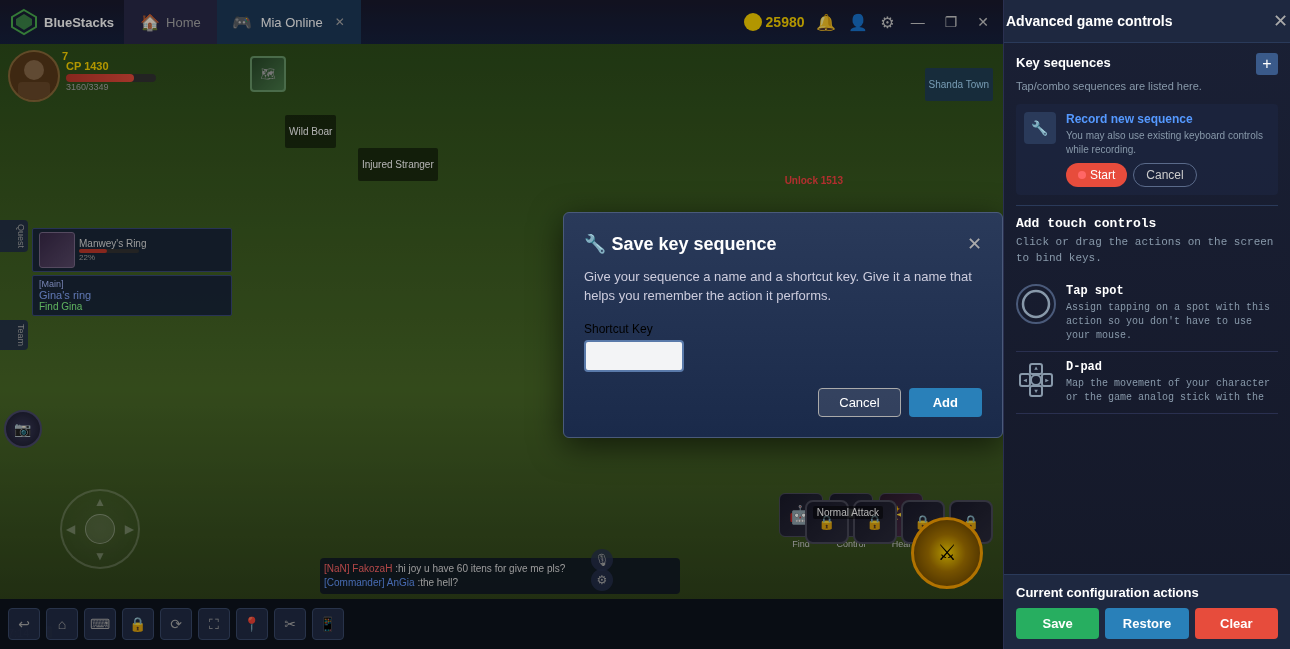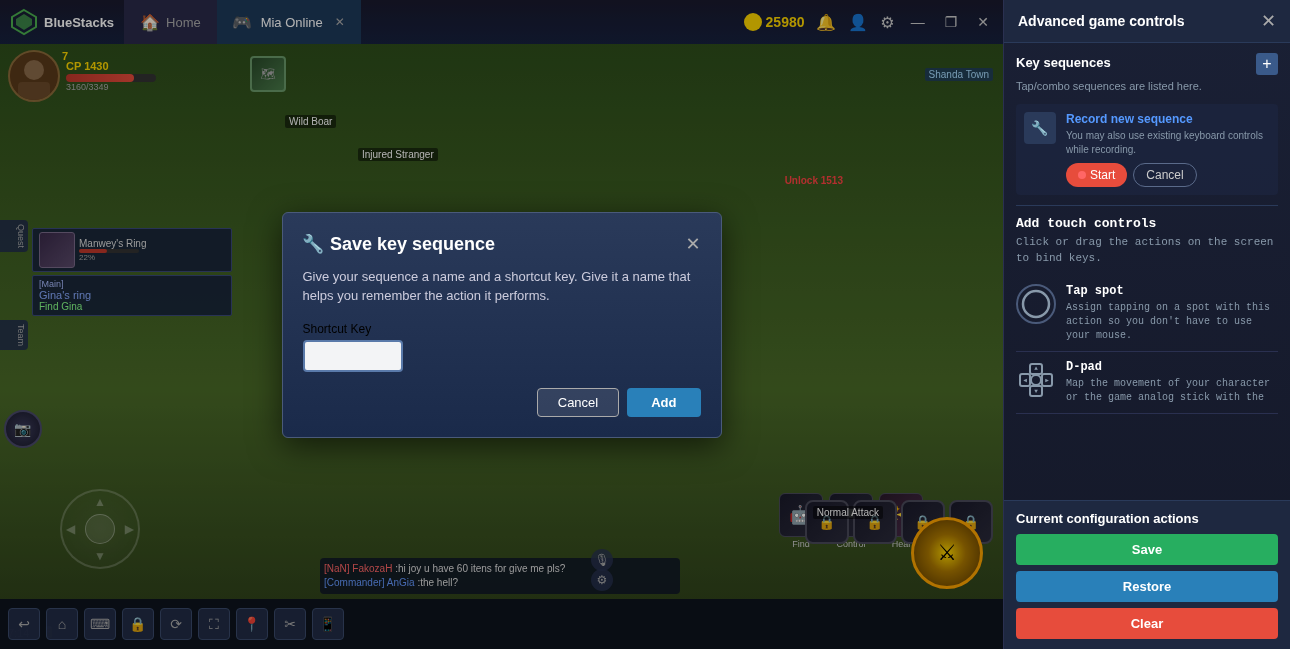--- a/index.html
+++ b/index.html
@@ -64,21 +64,21 @@
     #hp-bar { width: 75%; height: 100%; background: linear-gradient(90deg, #c0392b, #e74c3c); border-radius: 4px; }
     #hp-text { color: #aaa; font-size: 9px; }
 
     #level-badge {
       position: absolute; top: 50px; left: 62px;
       color: #ffd700; font-size: 11px; font-weight: bold;
     }
 
     .npc-label {
       position: absolute; background: rgba(0,0,0,0.5); color: #fff; font-size: 10px;
-      padding: 1px 4px; border-radius: 2px;
+      padding: 11px 4px; border-radius: 2px;
     }
     #wild-boar-label { top: 115px; left: 285px; }
     #injured-label { top: 148px; left: 358px; }
     #shanda-label { top: 68px; right: 10px; background: rgba(30,60,100,0.8); color: #aaddff; }
     #enemy-hp1 { top: 128px; left: 290px; width: 40px; height: 5px; background: #c00; border-radius: 2px; }
 
     #unlock-label { position: absolute; top: 175px; right: 160px; color: #ff4444; font-size: 10px; font-weight: bold; }
     .left-ui-icon {
       width: 38px; height: 38px; border-radius: 50%;
       background: radial-gradient(circle, #3a3a5a, #1a1a2a);
@@ -169,21 +169,21 @@
     }
 
     #normal-attack-label {
       position: absolute; bottom: 130px; right: 120px;
       color: #fff; font-size: 10px; background: rgba(0,0,0,0.5); padding: 1px 4px; border-radius: 2px;
     }
 
     
     #dialog-overlay {
       position: absolute; inset: 0; background: rgba(0,0,0,0.3); z-index: 20;
-      display: flex; align-items: center; justify-content: center;
+      display: flex; align-items: center; justify-content: flex-end;
     }
     #save-dialog {
       width: 440px; background: linear-gradient(180deg, #2a3a5a, #1a2a4a);
       border: 1px solid #4a5a7a; border-radius: 6px; padding: 20px;
       box-shadow: 0 8px 32px rgba(0,0,0,0.6);
     }
     #dialog-header {
       display: flex; align-items: center; justify-content: space-between; margin-bottom: 12px;
     }
     #dialog-title { color: white; font-size: 18px; font-weight: bold; }
@@ -219,21 +219,21 @@
       height: 649px;
       background: linear-gradient(180deg, #1a2035, #141828);
       border-left: 1px solid #2a3050;
       display: flex;
       flex-direction: column;
       overflow: hidden;
     }
 
     #panel-header {
       display: flex; align-items: center; justify-content: space-between;
-      padding: 10px 14px;
+      padding: 10px 2px;
       background: #1e2840;
       border-bottom: 1px solid #2a3a5a;
     }
     #panel-title { color: white; font-size: 14px; font-weight: bold; }
     #panel-close { color: #aaa; font-size: 18px; cursor: pointer; }
 
     #panel-content { flex: 1; overflow-y: auto; padding: 10px 12px; }
     #panel-content::-webkit-scrollbar { width: 4px; }
     #panel-content::-webkit-scrollbar-track { background: #1a2035; }
     #panel-content::-webkit-scrollbar-thumb { background: #3a4a6a; border-radius: 2px; }
@@ -292,21 +292,21 @@
     }
     .dpad-svg { width: 36px; height: 36px; }
 
     
     #panel-footer {
       padding: 10px 12px;
       background: #1e2840;
       border-top: 1px solid #2a3a5a;
     }
     #footer-label { color: white; font-size: 13px; font-weight: bold; margin-bottom: 8px; }
-    #footer-buttons { display: flex; gap: 6px; flex-direction: column; }
+    #footer-buttons { display: flex; gap: 6px; }
     .btn-save {
       flex: 1; padding: 8px; border: none; border-radius: 4px;
       background: #27ae60; color: white; cursor: pointer; font-size: 13px; font-weight: bold;
     }
     .btn-restore {
       flex: 1; padding: 8px; border: none; border-radius: 4px;
       background: #2980b9; color: white; cursor: pointer; font-size: 13px; font-weight: bold;
     }
     .btn-clear {
       flex: 1; padding: 8px; border: none; border-radius: 4px;

